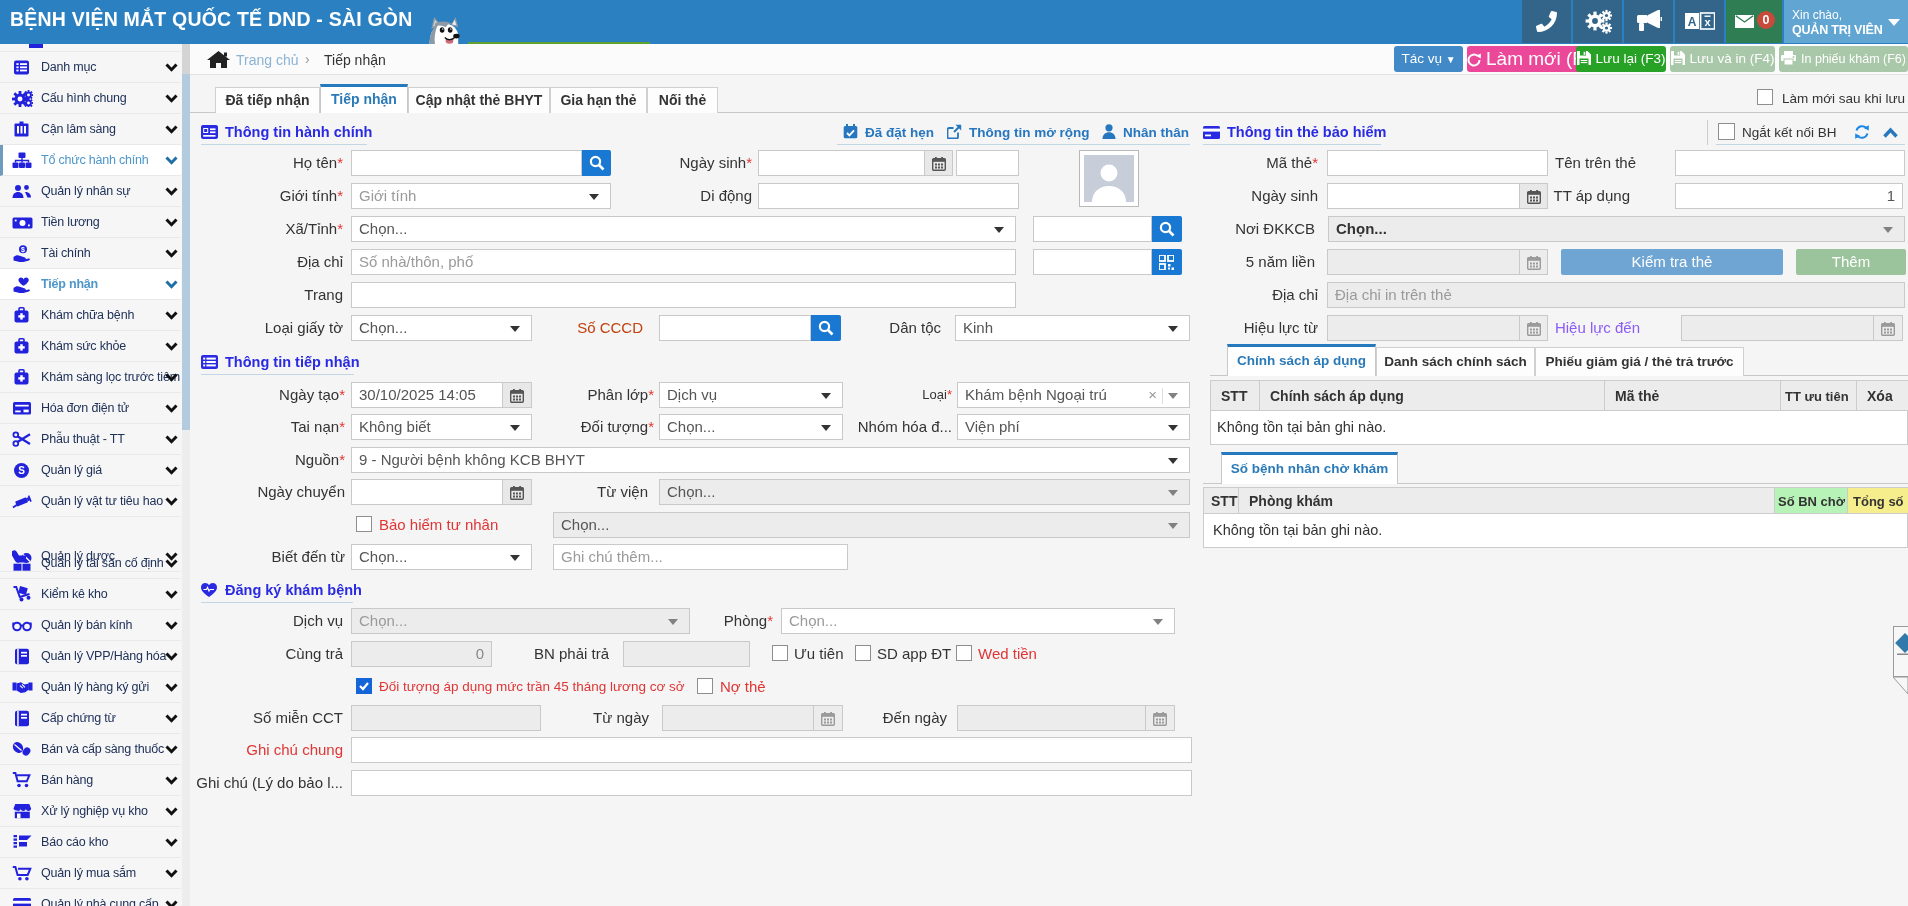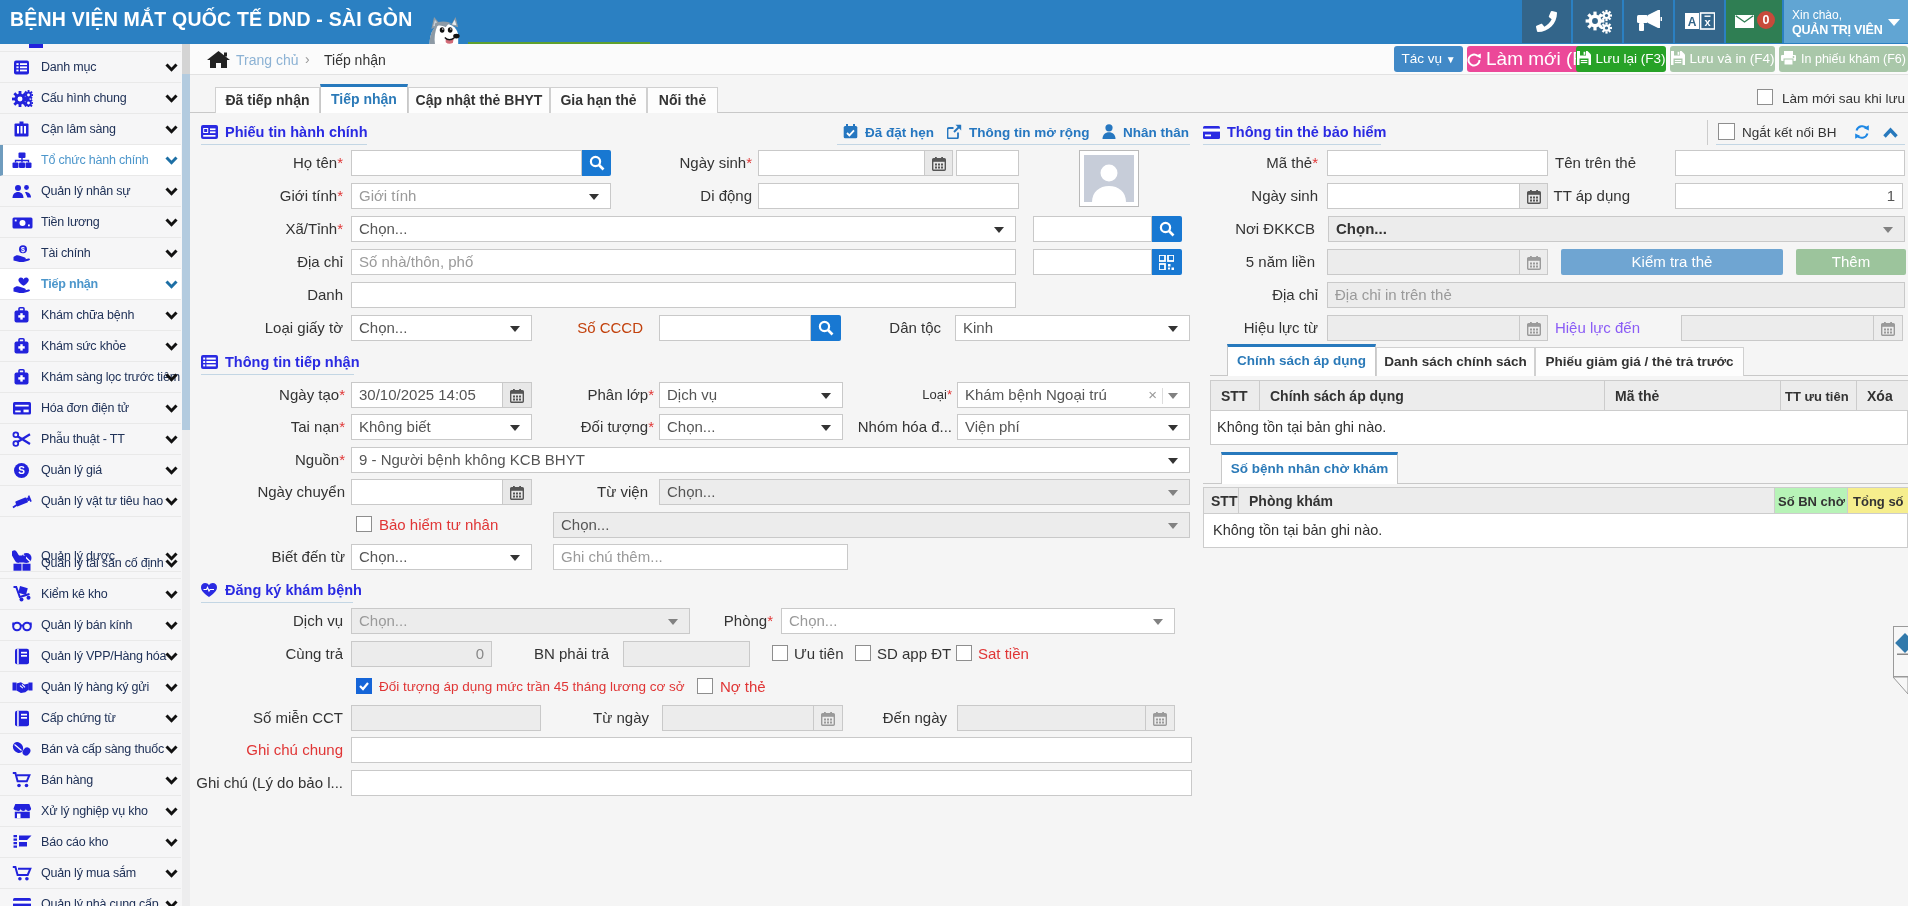--- a/index.html
+++ b/index.html
@@ -516,21 +516,21 @@
 <div class="cbx" style="left:1757px;top:89px"></div>
 <div class="a" style="left:1782px;top:91px;font-size:13.5px;color:#333;white-space:nowrap">Làm mới sau khi lưu</div>
 <div class="a" style="left:201px;top:125px"><svg width="17" height="14" viewBox="0 0 17 14">
       <rect width="17" height="14" rx="2" fill="#2a2ae2"></rect>
       <rect x="2.2" y="3" width="5" height="5" fill="#fff"></rect>
       <rect x="3.2" y="4" width="3" height="3" fill="#2a2ae2"></rect>
       <rect x="9" y="3.4" width="5.5" height="1.7" fill="#fff"></rect>
       <rect x="9" y="6.4" width="5.5" height="1.7" fill="#fff"></rect>
       <rect x="2.2" y="10" width="12.3" height="1.7" fill="#fff"></rect>
     </svg></div>
-<div class="a" style="left:225px;top:123px;font-size:14.5px;font-weight:bold;color:#2a2ae2;line-height:19px">Phiếu tin hành chính</div>
+<div class="a" style="left:225px;top:123px;font-size:14.5px;font-weight:bold;color:#2a2ae2;line-height:19px">Thông tin hành chính</div>
 <div class="a" style="left:201px;top:144px;width:166px;height:1px;background:#c3d6e4"></div>
 <div class="blue-link" style="left:843px;top:122px"><svg style="vertical-align:-2px;margin-right:7px" width="15" height="15" viewBox="0 0 15 15">
       <rect x="0.7" y="2" width="13.6" height="12.3" rx="1.5" fill="#2677c0"></rect>
       <rect x="3" y="0" width="2" height="3.6" fill="#2677c0"></rect>
       <rect x="10" y="0" width="2" height="3.6" fill="#2677c0"></rect>
       <path d="M4 9l2.4 2.4 4.6-5" stroke="#fff" stroke-width="1.8" fill="none"></path>
     </svg>Đã đặt hẹn</div>
 <div class="blue-link" style="left:947px;top:122px"><svg style="vertical-align:-2px;margin-right:7px" width="15" height="15" viewBox="0 0 15 15">
       <path d="M11 8.5V13a1.5 1.5 0 0 1-1.5 1.5H2A1.5 1.5 0 0 1 .5 13V5.5A1.5 1.5 0 0 1 2 4h4.5" stroke="#2677c0" stroke-width="1.8" fill="none"></path>
       <path d="M8.5 0.8h5.7v5.7z" fill="#2677c0"></path>
@@ -592,21 +592,21 @@
 <div class="a" style="left:1152px;top:249px;width:30px;height:26px;background:#1878d2;border-radius:0 2px 2px 0">
     <svg style="position:absolute;left:7px;top:6px" width="15" height="15" viewBox="0 0 15 15">
       <rect x="0" y="0" width="6" height="6" fill="none" stroke="#fff" stroke-width="1.8"></rect>
       <rect x="9" y="0" width="6" height="6" fill="none" stroke="#fff" stroke-width="1.8"></rect>
       <rect x="0" y="9" width="6" height="6" fill="none" stroke="#fff" stroke-width="1.8"></rect>
       <rect x="9" y="9" width="2.5" height="2.5" fill="#fff"></rect>
       <rect x="12.5" y="12.5" width="2.5" height="2.5" fill="#fff"></rect>
       <rect x="9" y="12.5" width="2" height="2" fill="#fff"></rect>
     </svg>
   </div>
-<div class="lbl" style="left:43px;top:282px;width:300px;color:#333;font-size:15px">Danh</div>
+<div class="lbl" style="left:43px;top:282px;width:300px;color:#333;font-size:15px">Trang</div>
 <div class="inp" style="left:351px;top:282px;width:665px;"></div>
 <div class="lbl" style="left:43px;top:315px;width:300px;color:#333;font-size:15px">Loại giấy tờ</div>
 <div class="inp" style="left:351px;top:315px;width:181px;padding-right:26px;">Chọn...<div class="arr"></div></div>
 <div class="lbl" style="left:343px;top:315px;width:300px;color:#c2410c;font-size:15px">Số CCCD</div>
 <div class="inp" style="left:659px;top:315px;width:152px;"></div>
 <div class="a" style="left:811px;top:315px;width:30px;height:26px;background:#1878d2;border-radius:0 2px 2px 0">
     <svg style="position:absolute;left:7px;top:5px" width="16" height="16" viewBox="0 0 16 16">
       <circle cx="6.5" cy="6.5" r="4.6" fill="none" stroke="#fff" stroke-width="2.2"></circle>
       <path d="M10 10l4.5 4.5" stroke="#fff" stroke-width="2.6"></path>
     </svg>
@@ -688,21 +688,21 @@
 <div class="inp" style="left:781px;top:608px;width:394px;padding-right:26px;"><span class="ph">Chọn...</span><div class="arr ag"></div></div>
 <div class="lbl" style="left:43px;top:641px;width:300px;color:#333;font-size:15px">Cùng trả</div>
 <div class="inp dis" style="left:351px;top:641px;width:141px;text-align:right;"><span style="color:#888">0</span></div>
 <div class="lbl" style="left:309px;top:641px;width:300px;color:#333;font-size:15px">BN phải trả</div>
 <div class="inp dis" style="left:623px;top:641px;width:127px;"></div>
 <div class="cbx" style="left:772px;top:645px;width:16px;height:16px"></div>
 <div class="a" style="left:794px;top:645px">Ưu tiên</div>
 <div class="cbx" style="left:855px;top:645px;width:16px;height:16px"></div>
 <div class="a" style="left:877px;top:645px">SD app ĐT</div>
 <div class="cbx" style="left:956px;top:645px;width:16px;height:16px"></div>
-<div class="a red" style="left:978px;top:645px">Sat tiền</div>
+<div class="a red" style="left:978px;top:645px">Wed tiền</div>
 <div class="a" style="left:356px;top:678px;width:16px;height:16px;background:#1565d8;border:1px solid #1565d8"><svg width="14" height="14" viewBox="0 0 14 14">
       <path d="M3 7l3 3 5-6" stroke="#fff" stroke-width="2.2" fill="none"></path>
     </svg></div>
 <div class="a red" style="left:379px;top:678px;font-size:13.5px;line-height:18px">Đối tượng áp dụng mức trần 45 tháng lương cơ sở</div>
 <div class="cbx" style="left:697px;top:678px;width:16px;height:16px"></div>
 <div class="a red" style="left:720px;top:678px">Nợ thẻ</div>
 <div class="lbl" style="left:43px;top:705px;width:300px;color:#333;font-size:15px">Số miễn CCT</div>
 <div class="inp dis" style="left:351px;top:705px;width:190px;"></div>
 <div class="lbl" style="left:349px;top:705px;width:300px;color:#333;font-size:15px">Từ ngày</div>
 <div class="inp dis" style="left:662px;top:705px;width:152px;"></div>

